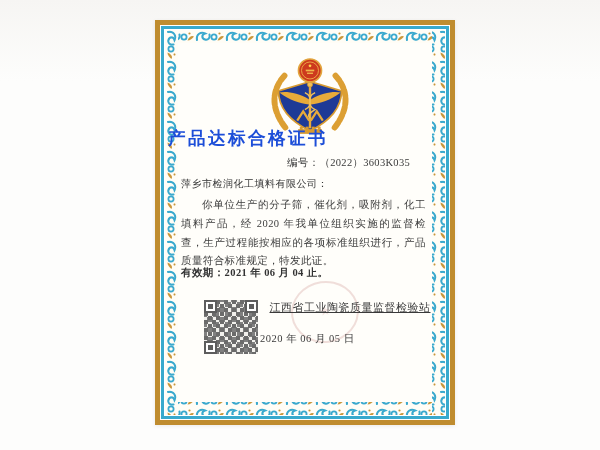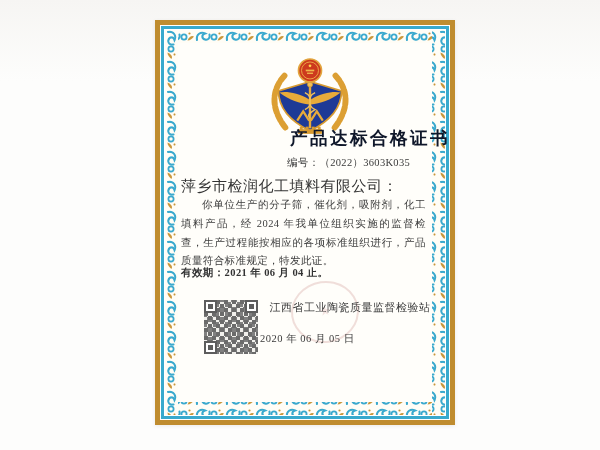--- a/index.html
+++ b/index.html
@@ -21,43 +21,43 @@
       inset 0 0 0 5px #ffffff,
       0 1px 4px rgba(0,0,0,.08);
   }
   .border-frame{position:absolute;inset:5px;width:calc(100% - 10px);height:calc(100% - 10px);}
   .inner-line{position:absolute;inset:20px;border:1.5px solid #c59а3a;}
   .inner-line{border-color:#c59a3a;}
   
   .emblem{position:absolute;top:31px;left:calc(50% - 38px);width:86px;height:80px;}
   
   .title{
-    position:absolute;top:101px;left:0;right:0;text-align:right;
-    font-size:17.5px;font-weight:600;letter-spacing:2.5px;color:#0f172a;margin-left:8px;
+    position:absolute;top:101px;left:0;right:0;text-align:left;
+    font-size:17.5px;font-weight:600;letter-spacing:2.5px;color:#1d4ed8;margin-left:8px;
   }
   .serial{
     position:absolute;top:131px;right:40px;
     font-size:10.5px;color:#3a3a3a;letter-spacing:.3px;
   }
   .recipient{
     position:absolute;top:152px;left:21px;right:16px;
-    font-size:15px;color:#333;letter-spacing:.5px;
+    font-size:10px;color:#333;letter-spacing:.5px;
   }
   .body-text{
     position:absolute;top:171px;left:21px;right:24px;
     font-size:10.5px;line-height:18.8px;color:#3d3d3d;
     text-align:justify;text-indent:2em;letter-spacing:.4px;margin:0;
   }
   .validity{
     position:absolute;top:241px;left:21px;
     font-size:10.5px;font-weight:700;color:#333;letter-spacing:.4px;
   }
   .authority{
     position:absolute;top:275px;left:100px;right:10px;text-align:center;
-    font-size:11px;color:#3a3a3a;letter-spacing:.5px;
+    font-size:11px;color:#3a3a3a;letter-spacing:.5px;text-decoration:underline;
   }
   .issue-date{
     position:absolute;top:307px;left:100px;right:10px;
     font-size:10.5px;color:#3a3a3a;letter-spacing:.5px;
   }
   
   .stamp{
     position:absolute;left:131px;top:256px;width:64px;height:58px;
     border:2px solid rgba(186,108,104,.22);border-radius:50%;
     transform:rotate(-8deg);
@@ -129,21 +129,21 @@
       <rect x="36" y="86" width="28" height="5.5" fill="#d89b30"></rect>
       <rect x="38" y="83" width="3.5" height="4" fill="#d89b30"></rect>
       <rect x="45" y="83" width="3.5" height="4" fill="#d89b30"></rect>
       <rect x="52" y="83" width="3.5" height="4" fill="#d89b30"></rect>
       <rect x="59" y="83" width="3.5" height="4" fill="#d89b30"></rect>
     </svg>
 
     <div class="title">产品达标合格证书</div>
     <div class="serial">编号：（2022）3603K035</div>
     <div class="recipient">萍乡市检润化工填料有限公司：</div>
-    <p class="body-text">你单位生产的分子筛，催化剂，吸附剂，化工填料产品，经 2024 年我单位组织实施的监督检查，生产过程能按相应的各项标准组织进行，产品质量符合标准规定，特发此证。</p>
+    <p class="body-text">你单位生产的分子筛，催化剂，吸附剂，化工填料产品，经 2020 年我单位组织实施的监督检查，生产过程能按相应的各项标准组织进行，产品质量符合标准规定，特发此证。</p>
     <div class="validity">有效期：2021 年 06 月 04 止。</div>
 
     <div class="stamp"></div>
 
     <div class="qr">
       <div class="f tl"></div>
       <div class="f tr"></div>
       <div class="f bl"></div>
     </div>
 

